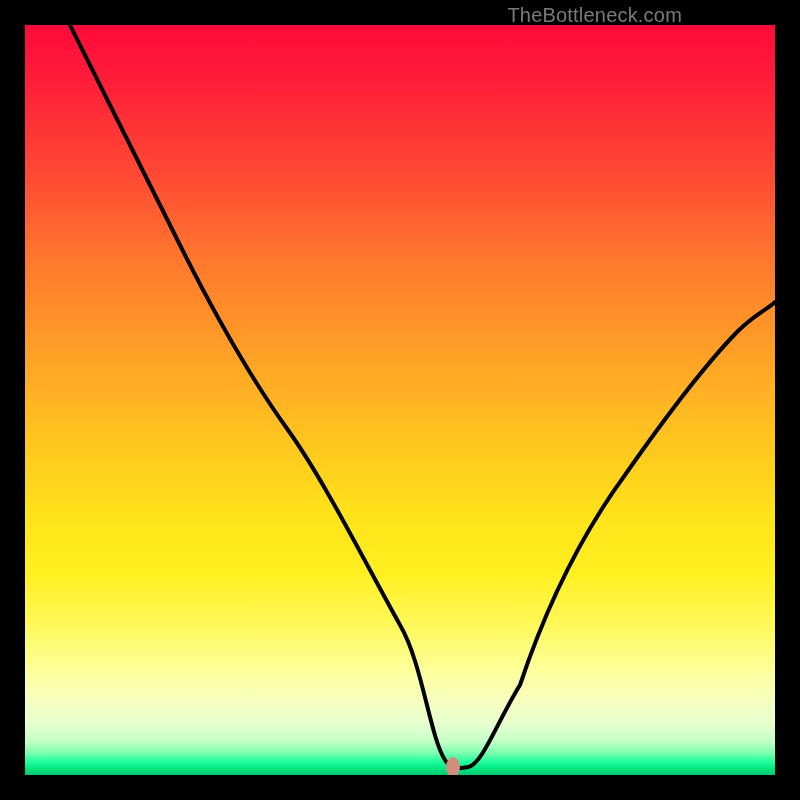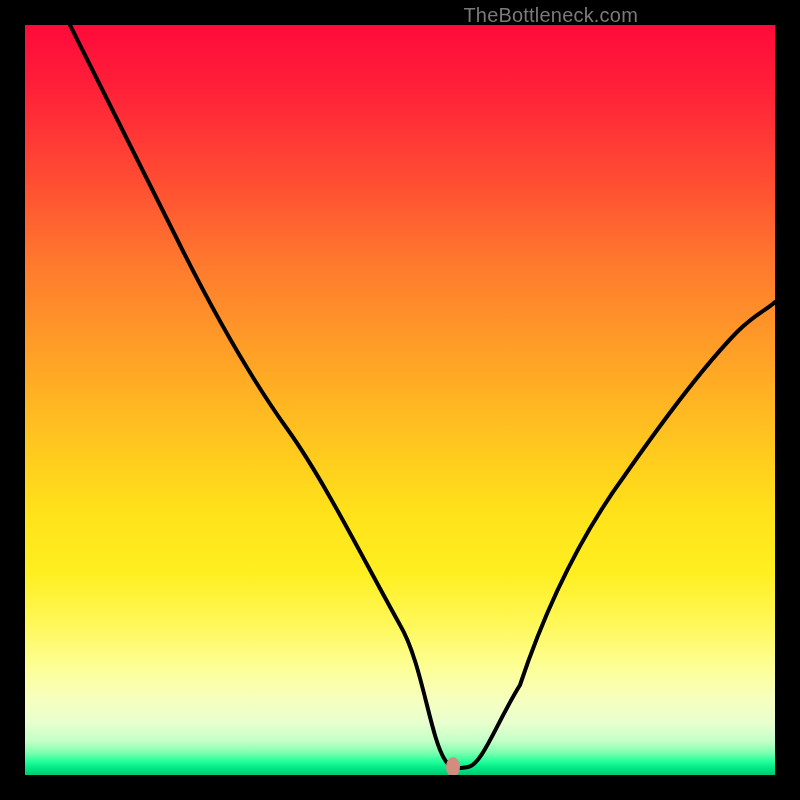--- a/index.html
+++ b/index.html
@@ -9,20 +9,21 @@
     height: 800px;
     background: #000;
     overflow: hidden;
     font-family: Arial, Helvetica, sans-serif;
   }
   .frame {
     position: relative;
     width: 648px;
     height: 800px;
     background: #000;
+    padding-left: 44px;
   }
   .watermark {
     position: absolute;
     top: 4px;
     right: 10px;
     color: #7a7a7a;
     font-size: 20px;
     font-weight: 500;
     z-index: 20;
     letter-spacing: 0.2px;

